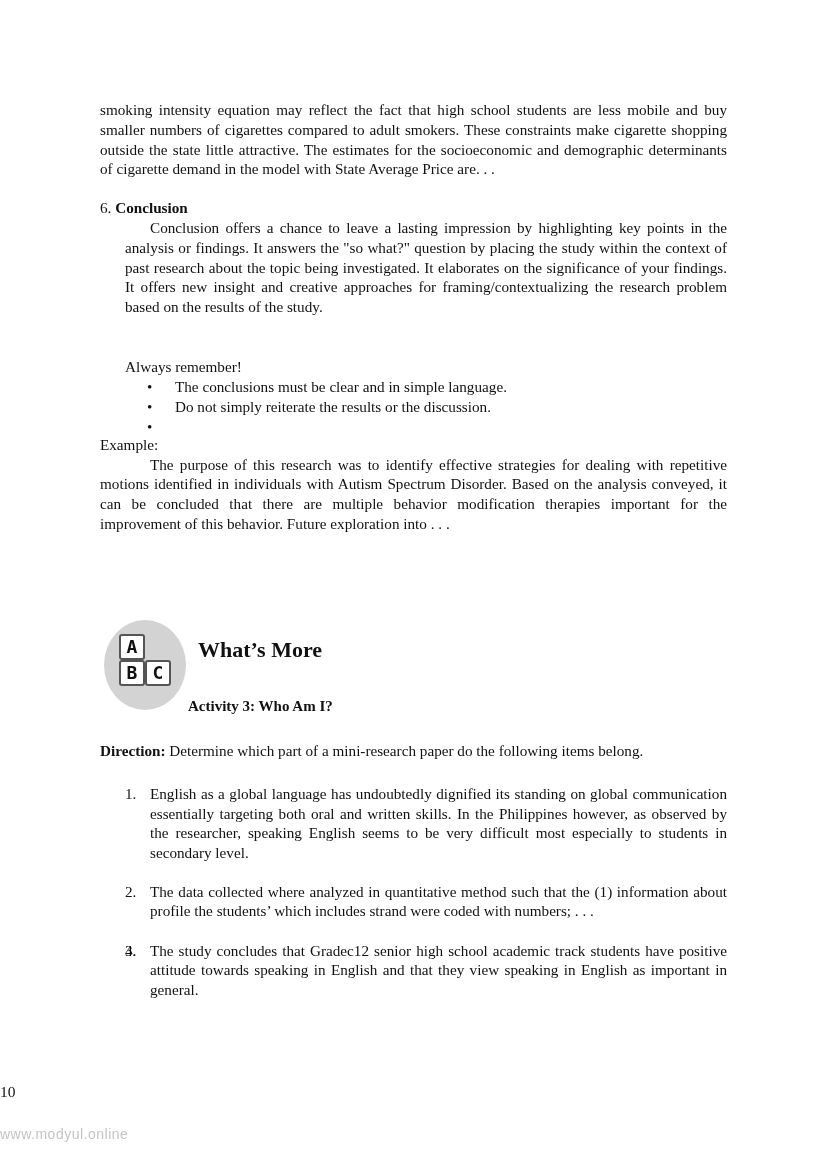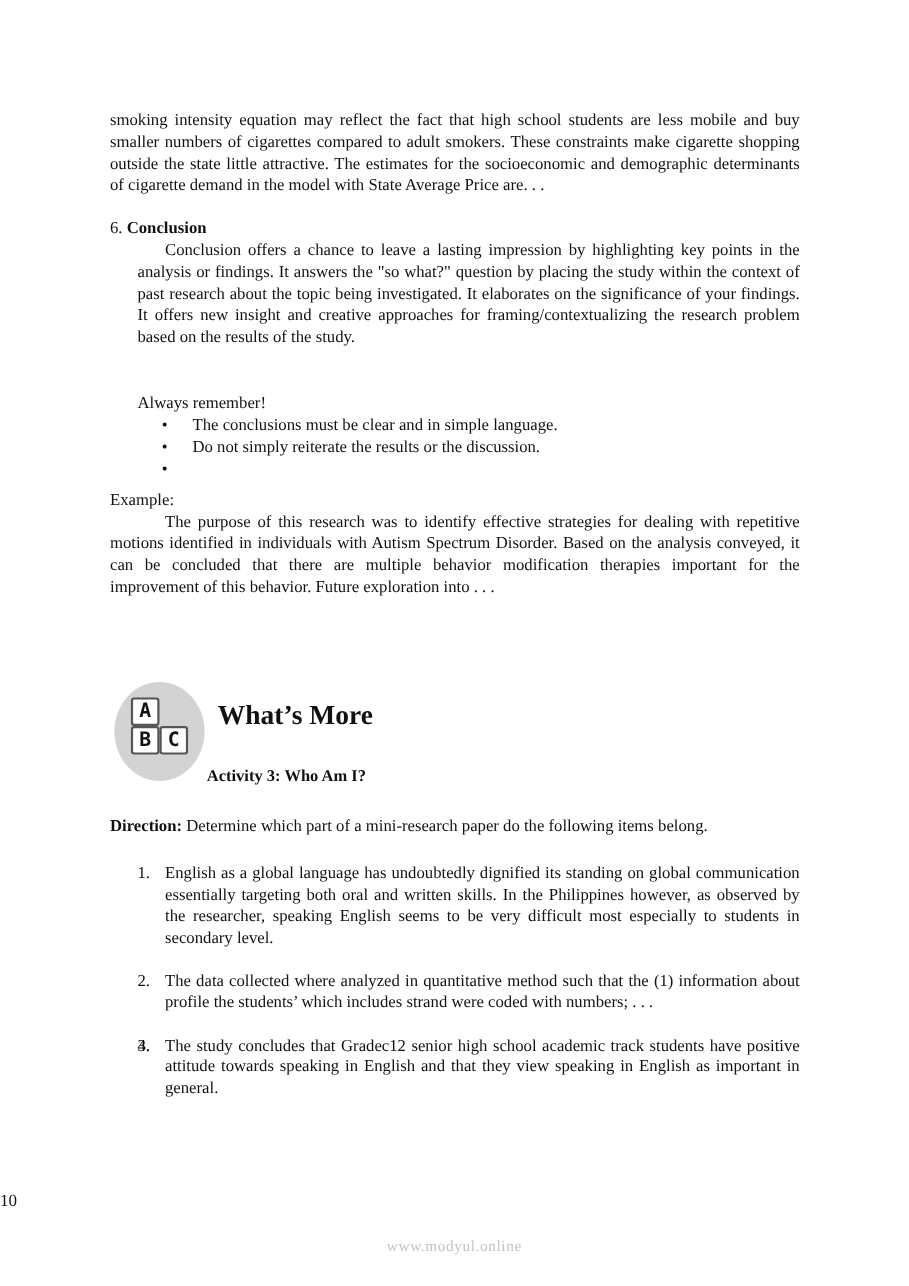--- a/index.html
+++ b/index.html
@@ -10,34 +10,34 @@
   .just { text-align: justify; }
   .indent-block { margin-left: 25px; }
   .ti { text-indent: 50px; }
   .ti2 { text-indent: 25px; }
   .sec-head { margin-top: 19px; }
   .bold { font-weight: bold; }
   ul.bullets { list-style: none; margin: 0; padding: 0 0 0 25px; }
   ul.bullets li { position: relative; padding-left: 50px; line-height: 20px; }
   ul.bullets li .dot { position: absolute; left: 22px; top: 0; }
   .always { margin-left: 25px; margin-top: 40px; }
-  .example { margin-top: 28px; }
+  .example { margin-top: 18px; }
   .whats-more { position: absolute; left: 104px; top: 620px; width: 600px; height: 100px; }
   .abc-circle { position: absolute; left: 0; top: 0; width: 82px; height: 90px; border-radius: 50%; background: #d3d3d3; }
   .block { position: absolute; width: 22px; height: 22px; background: #fff; border: 2px solid #555; border-radius: 3px;
            font-family: "DejaVu Sans Mono", monospace; font-weight: bold; font-size: 18px; line-height: 22px; text-align: center; color: #111; }
-  .wm-title { position: absolute; left: 94px; top: 17px; font-size: 25px; font-weight: bold; }
+  .wm-title { position: absolute; left: 94px; top: 17px; font-size: 22px; font-weight: bold; }
   .act-title { position: absolute; left: 84px; top: 78px; font-size: 15px; font-weight: bold; }
   .direction { position: absolute; left: 100px; top: 741px; width: 640px; }
   ol.items { position: absolute; left: 100px; top: 784px; width: 627px; list-style: none; margin: 0; padding: 0; }
   ol.items li { position: relative; padding-left: 50px; text-align: justify; line-height: 19.6px; margin-bottom: 19.5px; }
   ol.items li .num { position: absolute; left: 25px; top: 0; }
   .page-number { position: absolute; left: 0; width: 826px; top: 1083px; font-size: 15.5px; }
-  .watermark { position: absolute; left: 0; width: 826px; top: 1126px; text-align: center;
-               font-family: Liberation Serif, serif; font-size: 14px; color: #c4c4c4; letter-spacing: 0.5px; }
+  .watermark { position: absolute; left: 0; width: 826px; top: 1126px; text-align: left;
+               font-family: Liberation Sans, sans-serif; font-size: 14px; color: #c4c4c4; letter-spacing: 0.5px; }
 </style>
 </head>
 <body>
 
 <div class="page">
   <p class="just">smoking intensity equation may reflect the fact that high school students are less mobile and buy smaller numbers of cigarettes compared to adult smokers. These constraints make cigarette shopping outside the state little attractive. The estimates for the socioeconomic and demographic determinants of cigarette demand in the model with State Average Price are. . .</p>
 
   <p class="sec-head">
     <span>6.</span>
     <span class="bold">Conclusion</span>

